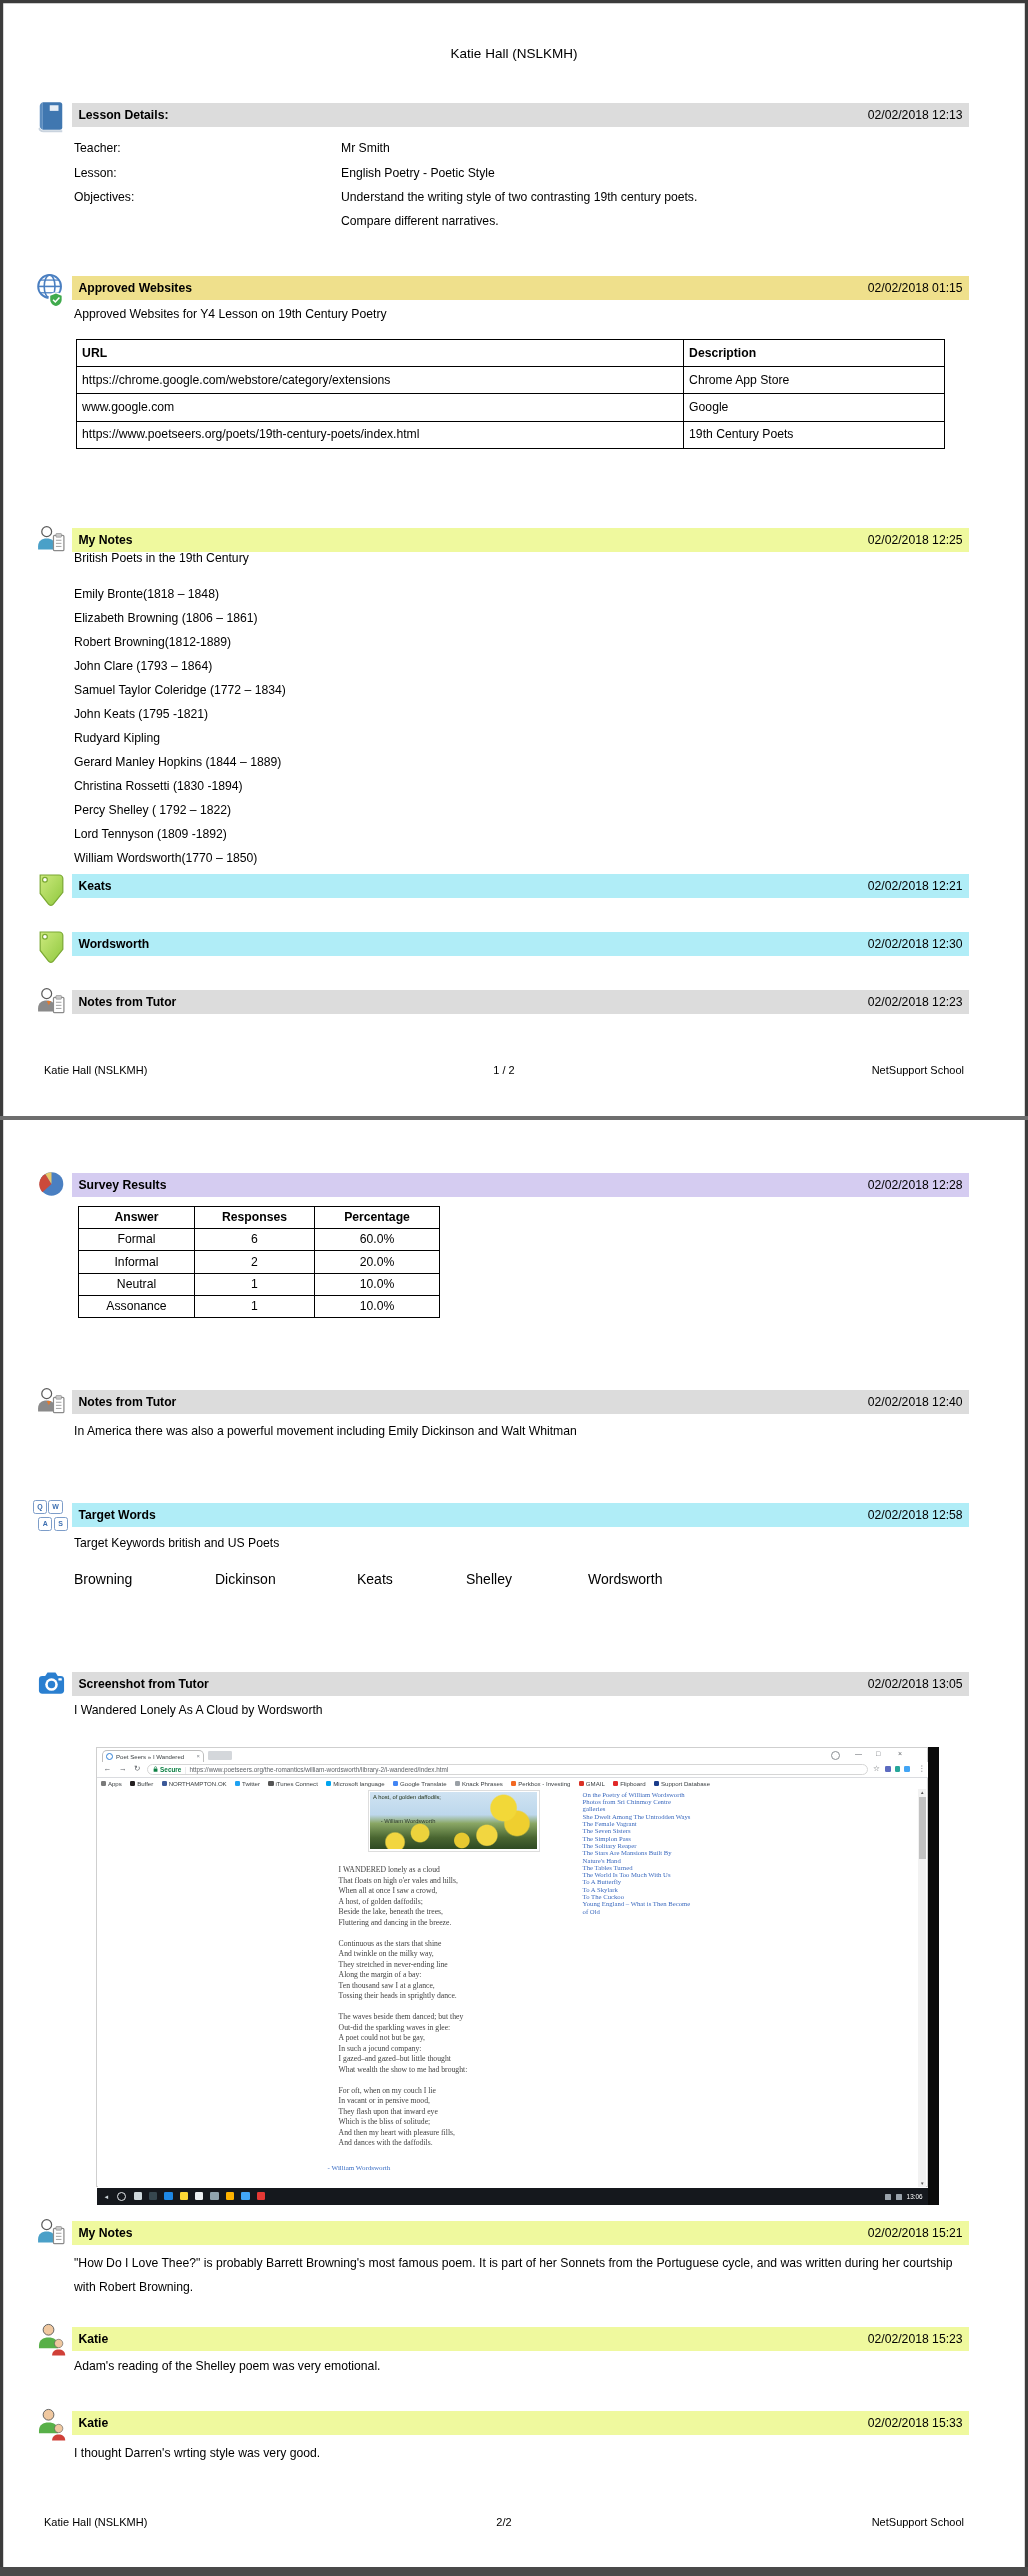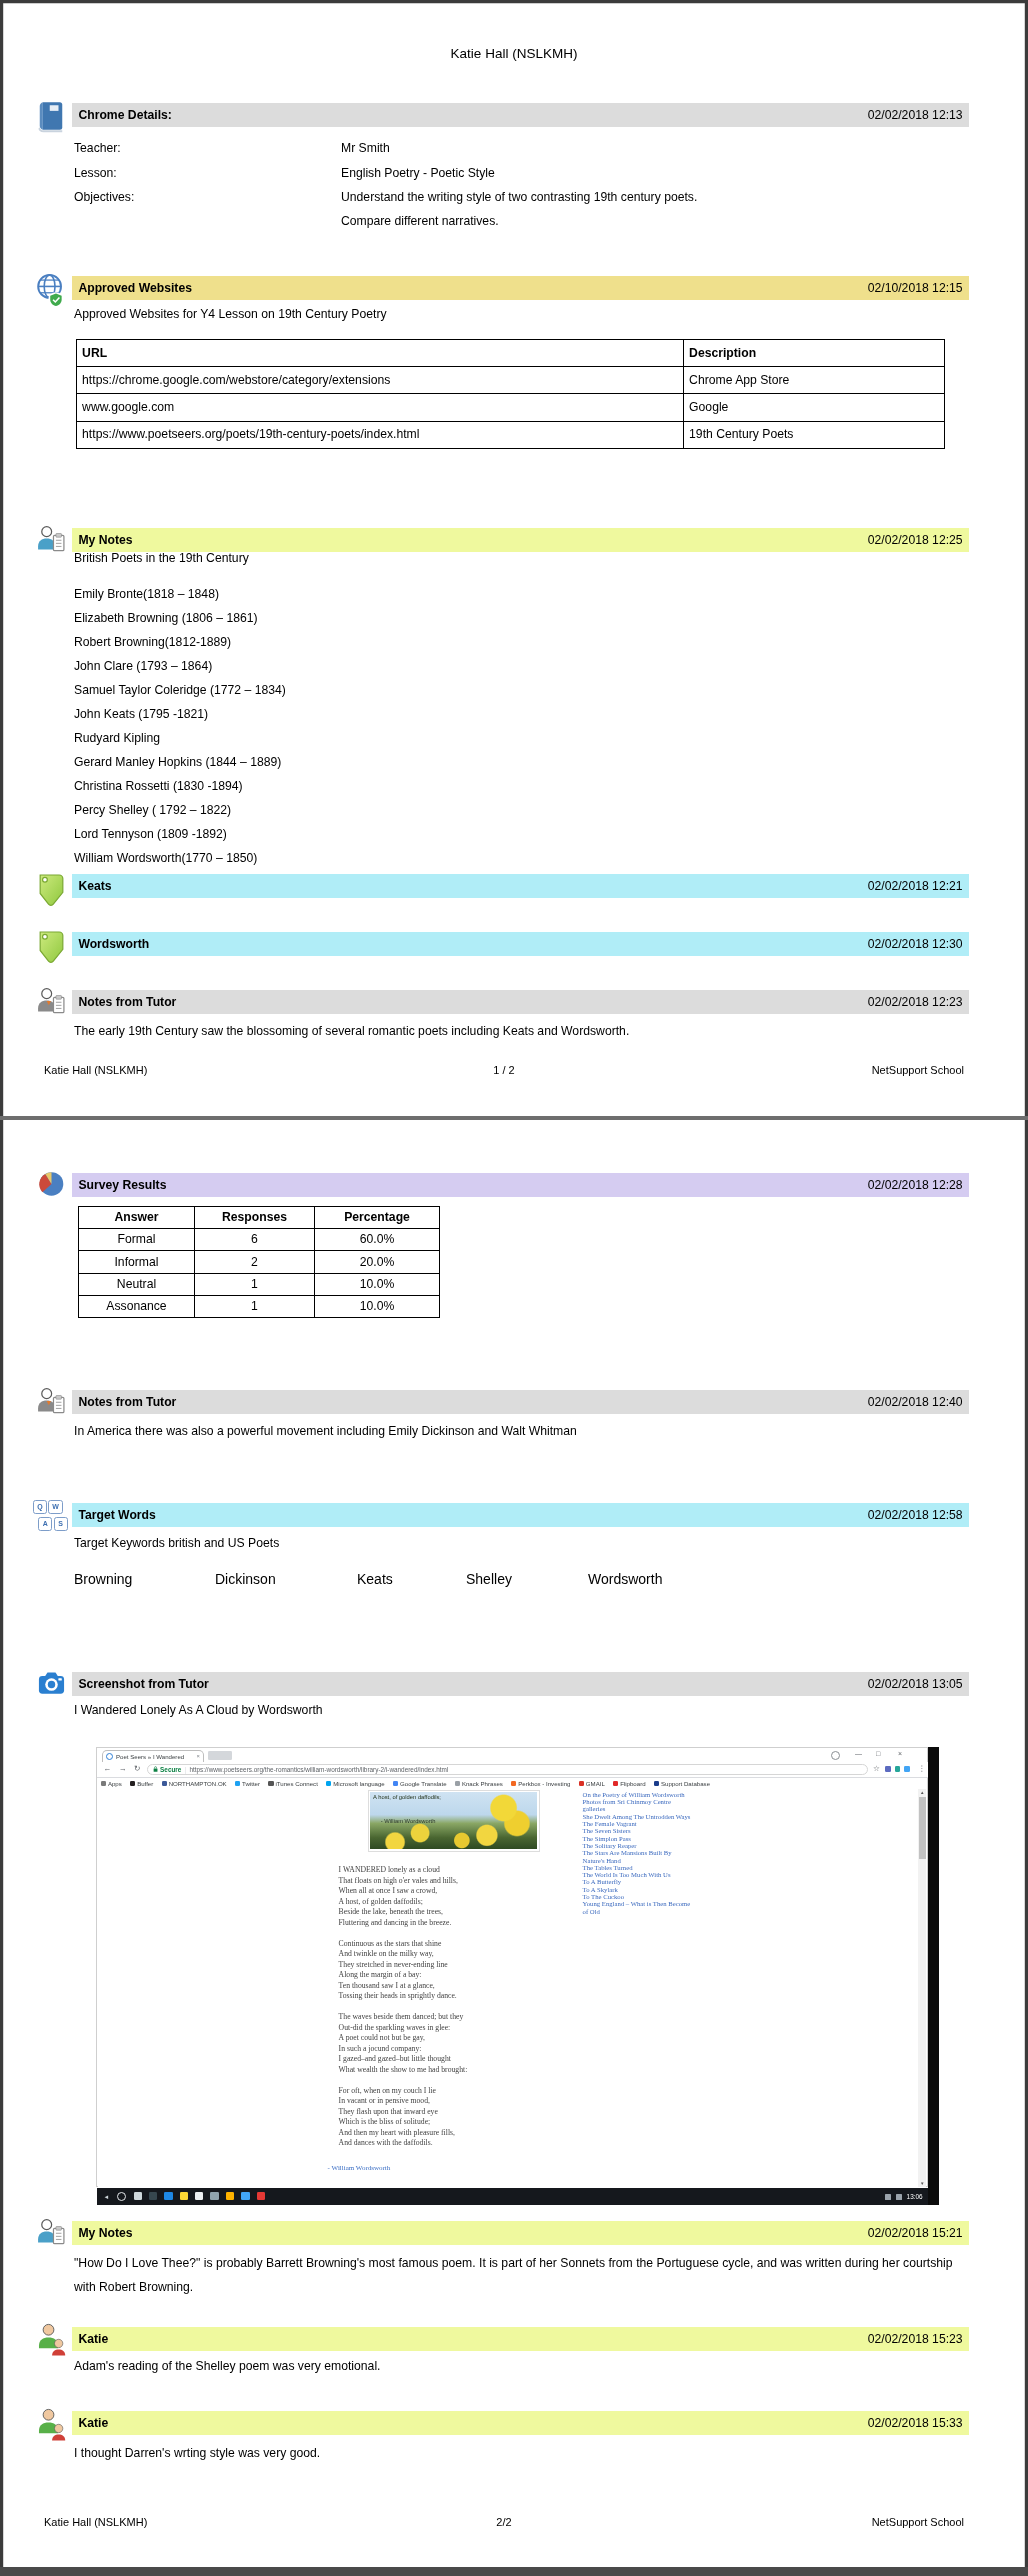--- a/index.html
+++ b/index.html
@@ -89,21 +89,21 @@
 
   <div class="sec-icon" style="top:100px">
     <svg width="30" height="33" viewBox="0 0 48 52">
       <path d="M11 3 h27 a4 4 0 0 1 4 4 v36 a4 4 0 0 1 -4 4 h-27 z" fill="#4077b0"></path>
       <path d="M11 3 c-3 1 -5 3 -5 6 v32 c0 3 2 5 5 6 z" fill="#5b8cbf"></path>
       <rect x="22" y="8" width="14" height="9" fill="#e8eef5"></rect>
       <path d="M6 43 c0 3 3 5 6 5 h30 v3 h-30 c-5 0 -8 -3 -8 -6 z" fill="#c9d3de"></path>
     </svg>
   </div>
   <div class="bar gray" style="top:103px">
-    <span class="bar-title">Chrome Details:</span>
+    <span class="bar-title">Lesson Details:</span>
     <span class="bar-date">02/02/2018 12:13</span>
   </div>
   <div class="fields">
 
   <div class="frow">
       <span class="lab">Teacher:</span>
       <span>Mr Smith</span>
     </div>
       <div class="frow">
       <span class="lab">Lesson:</span>
@@ -126,21 +126,21 @@
       <line x1="5" y1="21" x2="41" y2="21" stroke="#4a7fc1" stroke-width="2.5"></line>
       <line x1="8" y1="11" x2="38" y2="11" stroke="#4a7fc1" stroke-width="2"></line>
       <line x1="8" y1="31" x2="38" y2="31" stroke="#4a7fc1" stroke-width="2"></line>
       <circle cx="33" cy="42" r="12" fill="#fff"></circle>
       <path d="M33 32 l9 3.5 v6.5 c0 5.5 -4.5 9 -9 10 c-4.5 -1 -9 -4.5 -9 -10 v-6.5 z" fill="#3faa4c"></path>
       <path d="M28.5 42 l3.5 3.5 l6.5 -7" stroke="#fff" stroke-width="2.5" fill="none"></path>
     </svg>
   </div>
   <div class="bar yellow" style="top:276px">
     <span class="bar-title">Approved Websites</span>
-    <span class="bar-date">02/10/2018 12:15</span>
+    <span class="bar-date">02/02/2018 01:15</span>
   </div>
   <div class="btext" style="top:307px">Approved Websites for Y4 Lesson on 19th Century Poetry</div>
   <table class="atable">
     <colgroup>
         <col style="width:607px">
         <col style="width:261px">
       </colgroup>
     <thead>
       <tr>
         <th>URL</th>
@@ -233,21 +233,20 @@
       <rect x="34" y="15" width="9" height="6" rx="1" fill="#c9c9c9" stroke="#8a8a8a" stroke-width="1"></rect>
       <line x1="34" y1="26" x2="43" y2="26" stroke="#9a9a9a" stroke-width="1.5"></line>
       <line x1="34" y1="31" x2="43" y2="31" stroke="#9a9a9a" stroke-width="1.5"></line>
       <line x1="34" y1="36" x2="43" y2="36" stroke="#9a9a9a" stroke-width="1.5"></line>
     </svg>
   </div>
   <div class="bar gray" style="top:990px">
     <span class="bar-title">Notes from Tutor</span>
     <span class="bar-date">02/02/2018 12:23</span>
   </div>
-  <div class="btext" style="top:1024px;width:887px">The early 19th Century saw the blossoming of several romantic poets including Keats and Wordsworth.</div>
 
   <div class="footer" style="top:1064px">
     <span>Katie Hall (NSLKMH)</span>
     <span class="c">1 / 2</span>
     <span class="r">NetSupport School</span>
   </div>
 
   <div class="divider"></div>
 
   <div class="sec-icon" style="top:1168px">

